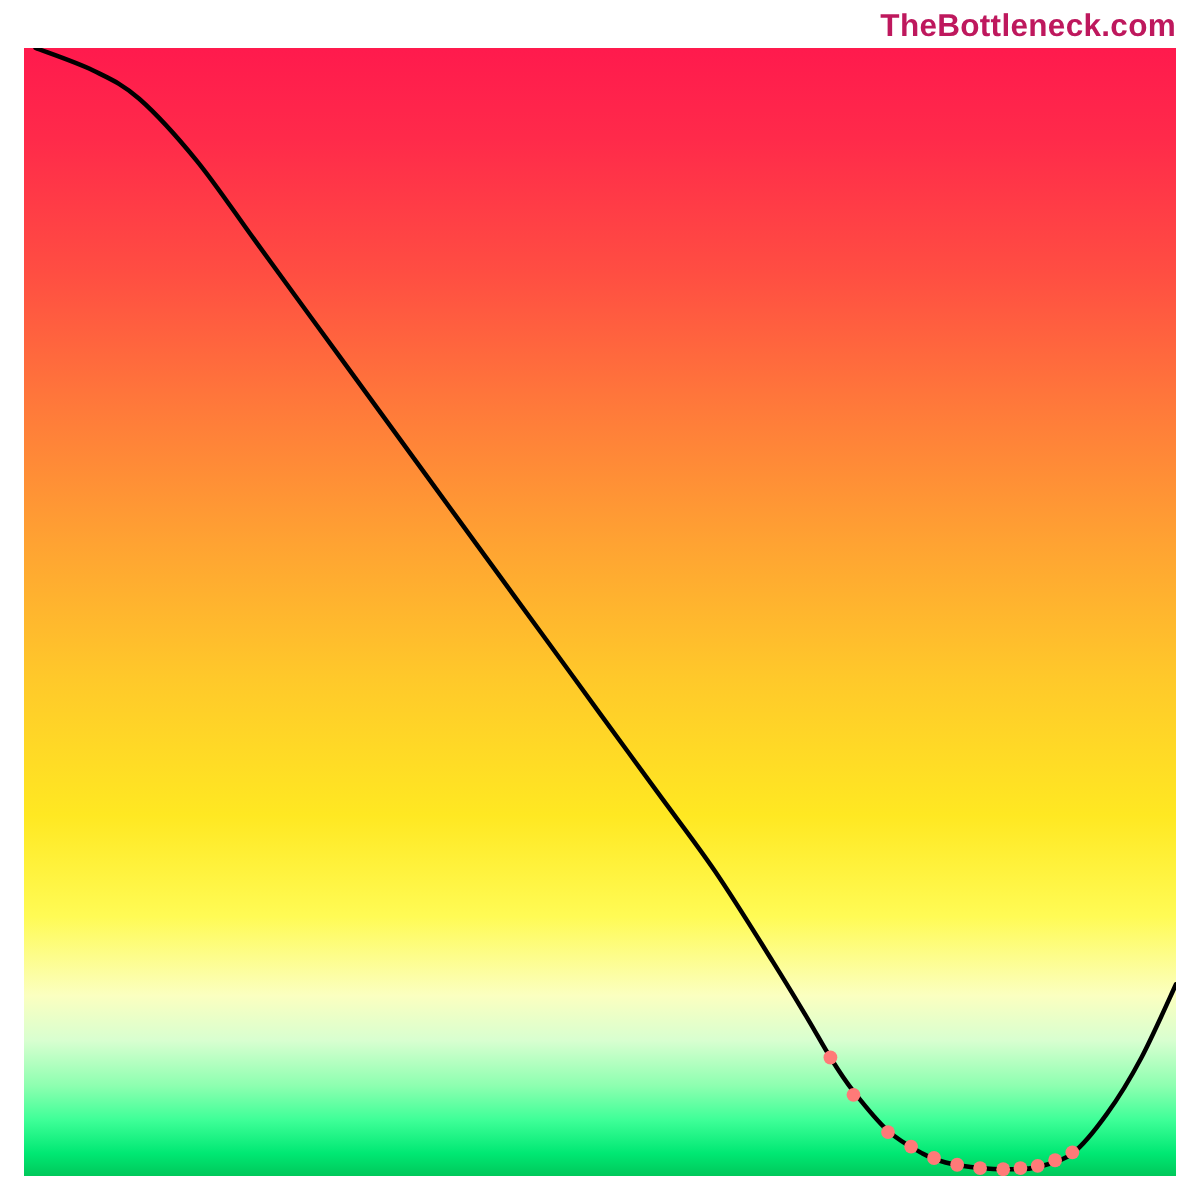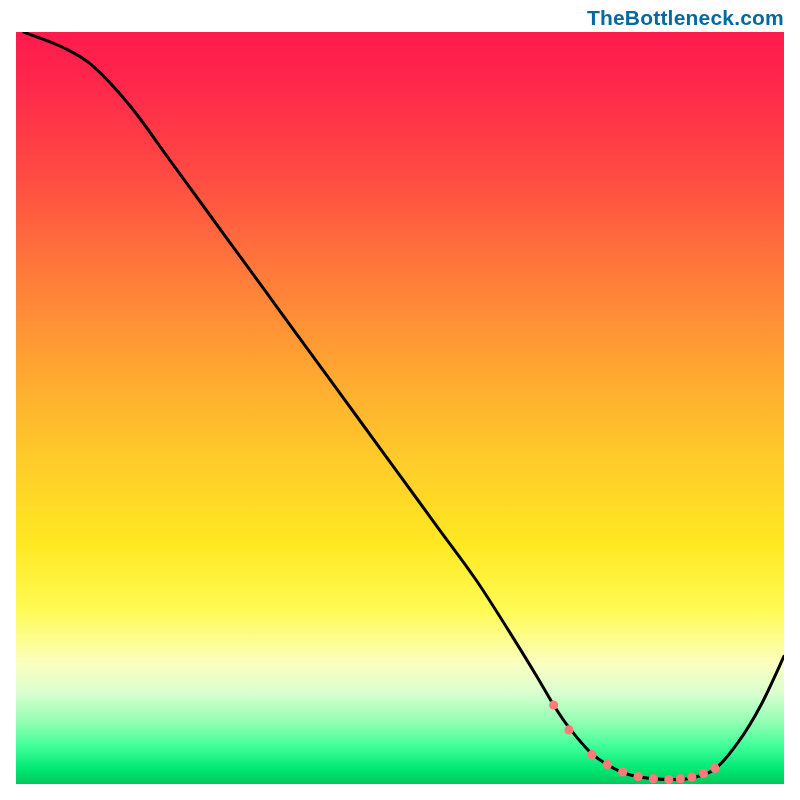--- a/index.html
+++ b/index.html
@@ -38,21 +38,21 @@
       #00e873 98%,
       #00c85a 100%
     );
   }
   .attribution {
     position: absolute;
     top: 6px;
     right: 16px;
     font-size: 21px;
     font-weight: 600;
-    color: #0369a1;
+    color: #be185d;
     letter-spacing: 0.2px;
   }
   svg.overlay {
     position: absolute;
     left: 0;
     top: 0;
     width: 768px;
     height: 752px;
   }
 </style>

